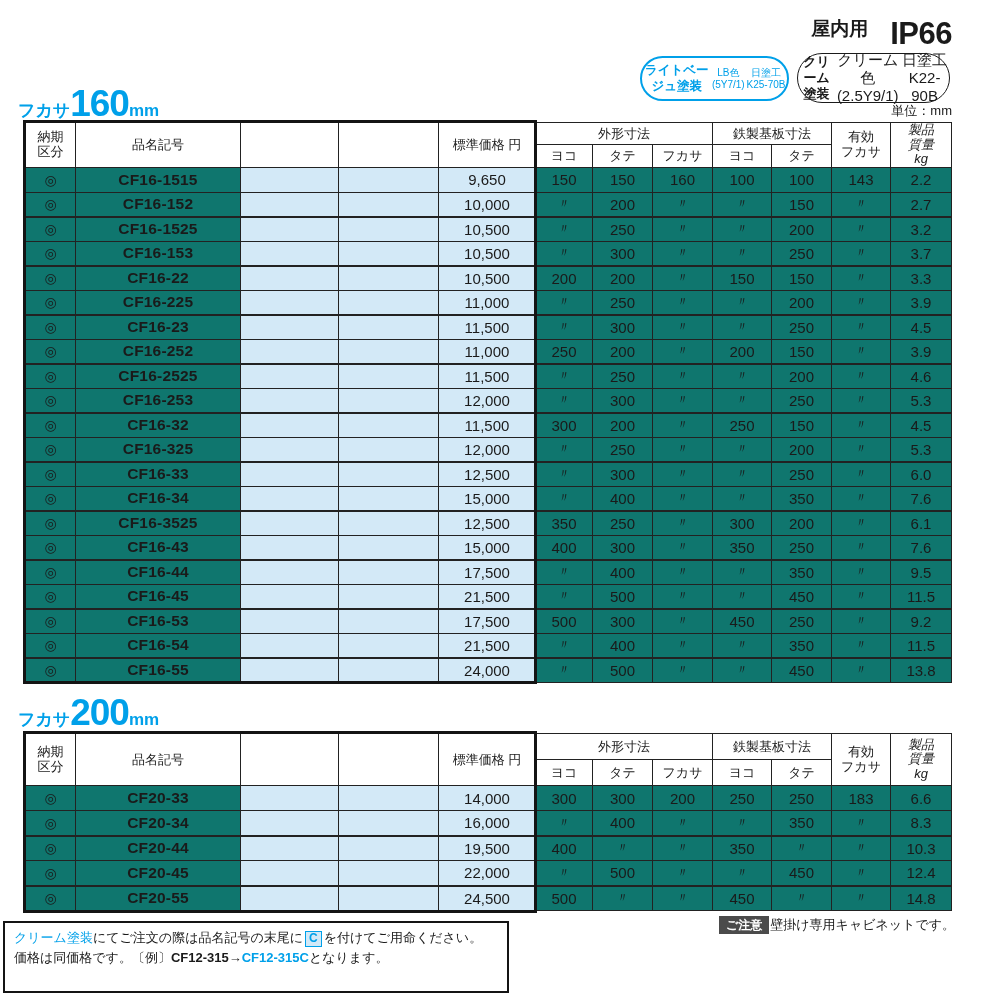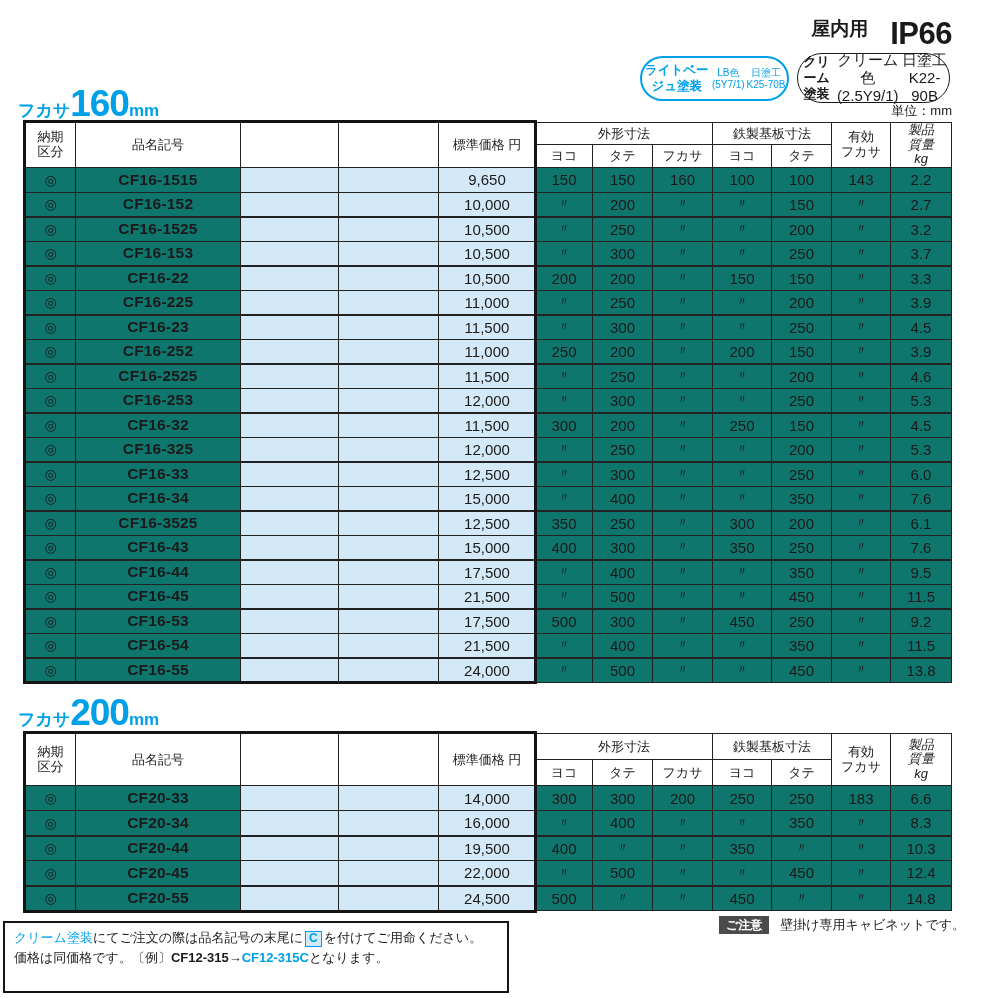--- a/index.html
+++ b/index.html
@@ -54,21 +54,21 @@
   td.c-dim{font-size:15px;}
   td.ditto{font-size:13px;}
   tbody tr.rule2 td{border-bottom-width:2px;}
 
   
   .block-outline{position:absolute;box-sizing:border-box;border:3px solid #141414;pointer-events:none;}
   #outline-160{left:23px;top:120px;width:514px;height:564px;}
   #outline-200{left:23px;top:731px;width:514px;height:182px;}
 
   
-  .caution{position:absolute;left:719px;top:916px;display:flex;align-items:center;gap:11px;}
+  .caution{position:absolute;left:719px;top:916px;display:flex;align-items:center;gap:1px;}
   .caution-badge{background:#4b4b4b;color:#fff;font-size:12px;font-weight:bold;
                  padding:3px 7px;line-height:1;}
   .caution-text{font-size:13px;}
 
   
   .notes{position:absolute;left:3px;top:921px;width:506px;height:72px;box-sizing:border-box;
          border:2px solid #141414;padding:5px 9px;background:#fff;}
   .notes .n1{font-size:15px;font-weight:bold;line-height:1.4;}
   .notes .n2,.notes .n3{font-size:13px;line-height:1.55;}
   .accent{color:#00a0e9;}

